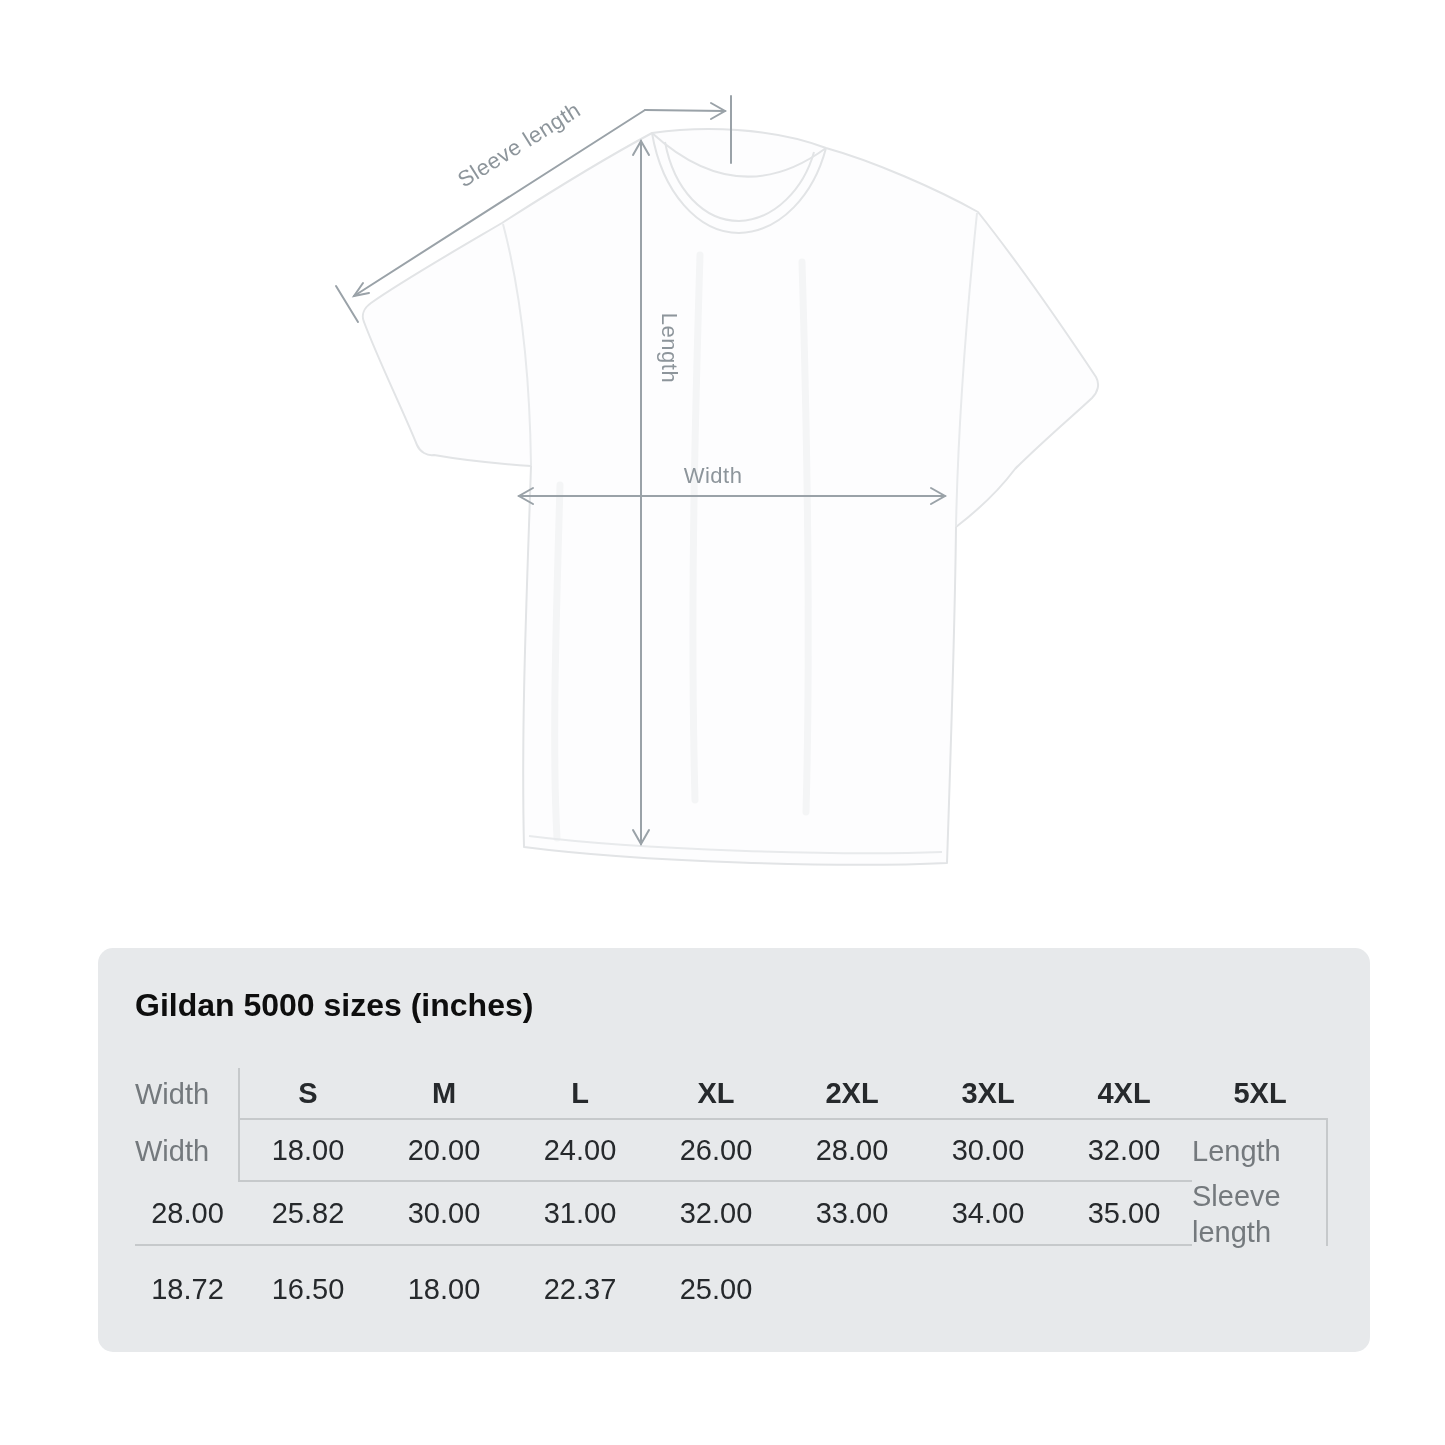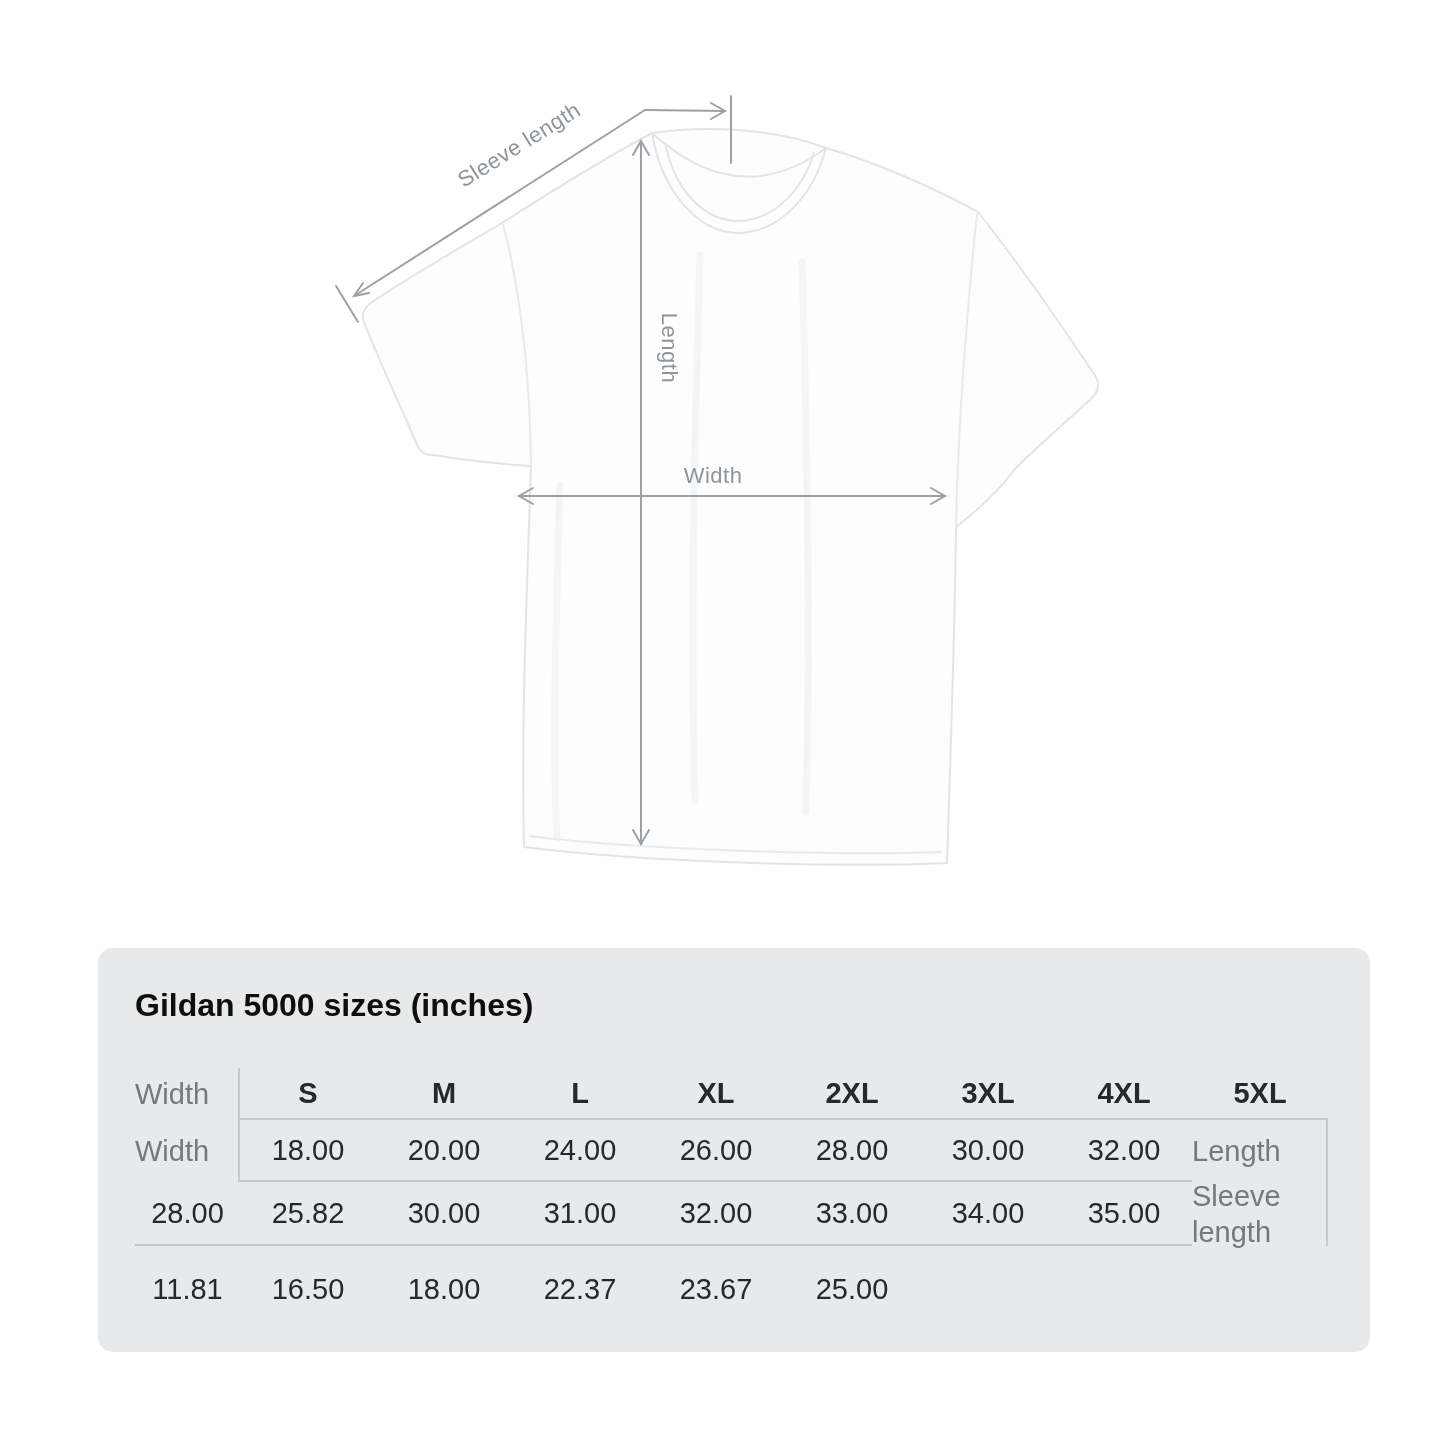--- a/index.html
+++ b/index.html
@@ -133,20 +133,19 @@
       <div class="cell c-label">Length</div>
       <div class="cell c-val hline">28.00</div>
       <div class="cell c-val hline">25.82</div>
       <div class="cell c-val hline">30.00</div>
       <div class="cell c-val hline">31.00</div>
       <div class="cell c-val hline">32.00</div>
       <div class="cell c-val hline">33.00</div>
       <div class="cell c-val hline">34.00</div>
       <div class="cell c-val hline">35.00</div>
       <div class="cell c-label">Sleeve length</div>
-      <div class="cell c-val">11.81</div>
+      <div class="cell c-val">18.72</div>
       <div class="cell c-val">16.50</div>
       <div class="cell c-val">18.00</div>
       <div class="cell c-val">22.37</div>
-      <div class="cell c-val">23.67</div>
       <div class="cell c-val">25.00</div>
     </div>
 </div>
 
 </body></html>

